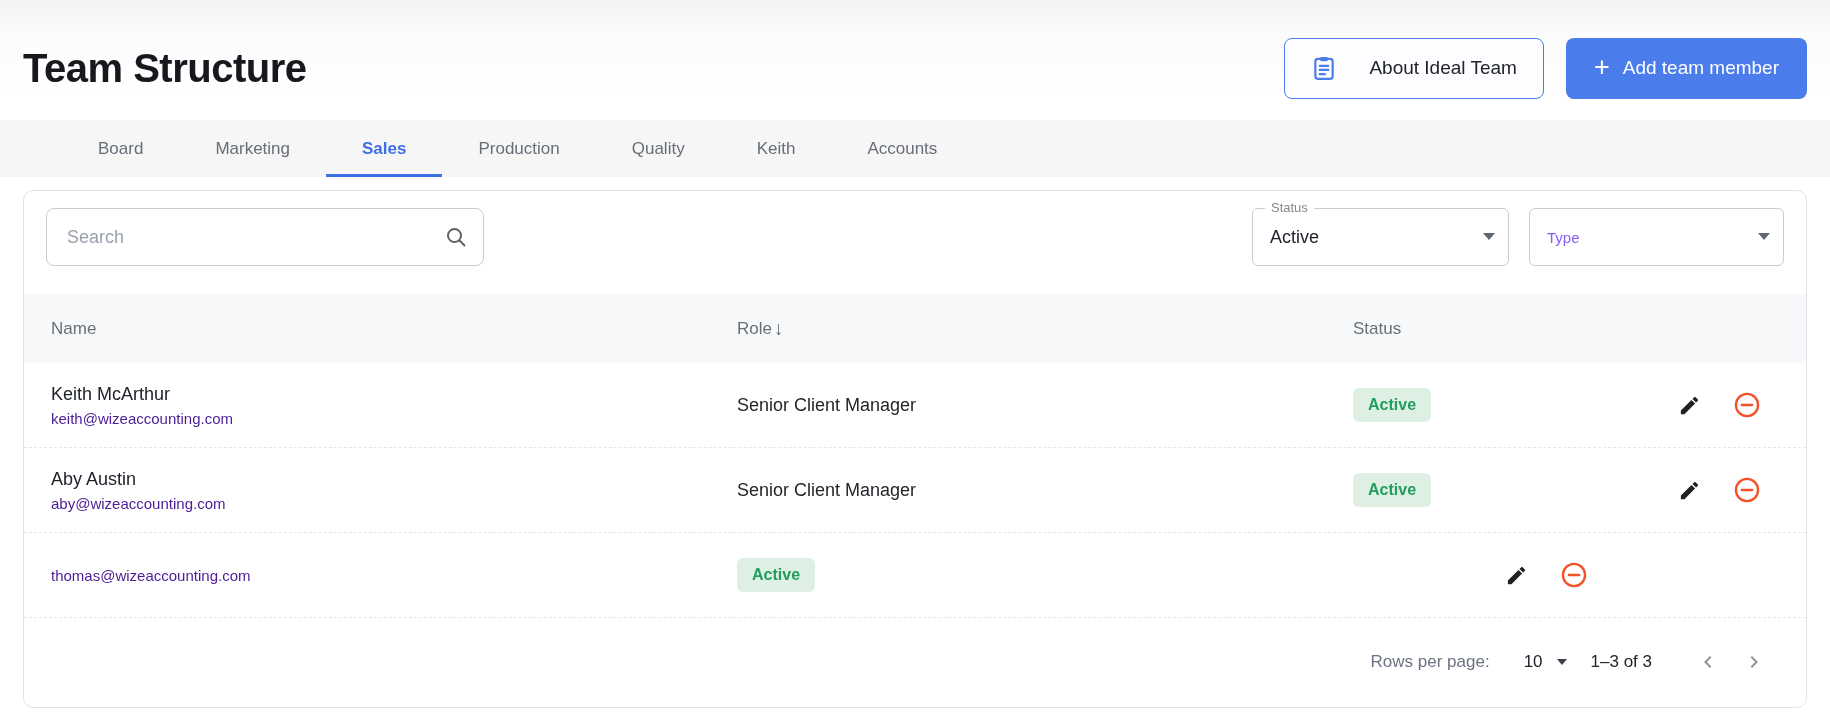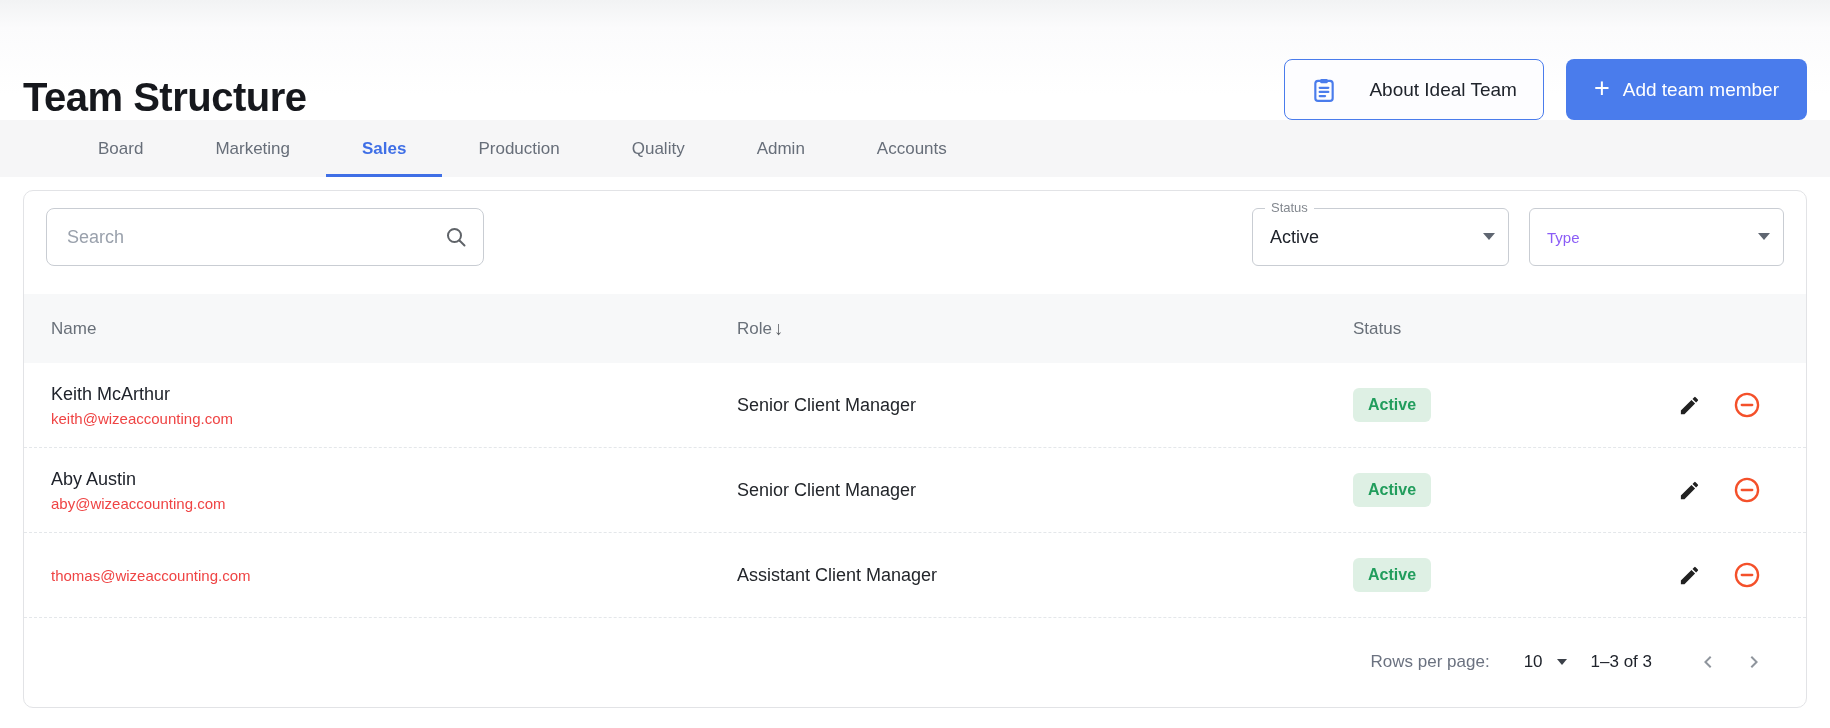--- a/index.html
+++ b/index.html
@@ -1,20 +1,20 @@
 <!DOCTYPE html>
 <html><head>
 <meta charset="utf-8">
 <style>
   * { margin:0; padding:0; box-sizing:border-box; }
   html,body { width:1830px; height:728px; overflow:hidden; background:#fff;
     font-family:"Liberation Sans", sans-serif; }
 
   
-  .page-header { height:120px; display:flex; align-items:flex-end;
+  .page-header { height:120px; display:flex; align-items:center;
     padding:16px 23px 0 23px;
     background:linear-gradient(#f2f3f4 0px, #fbfbfc 28px, #ffffff 95px); }
   .page-title { font-size:40px; font-weight:700; color:#16181d; letter-spacing:-0.5px; }
   .header-actions { margin-left:auto; display:flex; align-items:center; gap:22px; }
   .btn { display:flex; align-items:center; justify-content:center; gap:13px;
     height:61px; border-radius:8px; font-size:19px; cursor:pointer; }
   .btn-outline { border:1.5px solid #4a7cec; background:#fdfdff; color:#20242c;
     padding:0 26px; font-weight:500;gap:32px; }
   .btn-primary { border:none; background:#4a7cec; color:#ffffff;
     padding:0 28px; font-weight:500; }
@@ -57,21 +57,21 @@
 
   
   .tbl-grid { display:grid; grid-template-columns:686px 616px 280px 1fr;
     padding-left:27px; align-items:center; }
   .tbl-head { margin-top:28px; height:69px; background:#f7f8f9; }
   .tbl-head .col { font-size:17px; color:#697079; }
   .col-role { display:flex; align-items:center; gap:2px; }
   .sort-arrow { font-size:19px; color:#5f6368; }
   .tbl-row { height:85px; border-bottom:1px dashed #e4e7ea; }
   .cell-name .name { font-size:18px; font-weight:500; color:#20242c; margin-bottom:5px; }
-  .cell-name .email { font-size:15px; color:#ef4444; }
+  .cell-name .email { font-size:15px; color:#4c1d95; }
   .cell-role { font-size:18px; color:#23262b; }
   .chip { display:inline-block; background:#def0e4; color:#219d5c; font-weight:700;
     font-size:16px; padding:8px 15px; border-radius:6px; }
   .cell-actions { display:flex; justify-content:flex-end; align-items:center;
     gap:32px; padding-right:45px; }
   .icon-btn { background:none; border:none; cursor:pointer; display:flex;
     align-items:center; justify-content:center; padding:0; }
 
   
   .pagination { height:88px; display:flex; align-items:center; justify-content:flex-end;
@@ -107,21 +107,21 @@
     </button>
   </div>
 </div>
 
 <div class="tab-bar">
   <div class="tab">Board</div>
   <div class="tab">Marketing</div>
   <div class="tab active">Sales</div>
   <div class="tab">Production</div>
   <div class="tab">Quality</div>
-  <div class="tab">Admin</div>
+  <div class="tab">Keith</div>
   <div class="tab">Accounts</div>
 </div>
 
 <div class="card">
 
   <div class="filter-row">
     <div class="search-box">
       <input class="search-input" type="text" placeholder="Search" style="">
       <span class="search-icon">
         <svg width="24" height="24" viewBox="0 0 24 24" fill="none">
@@ -206,21 +206,20 @@
           </svg>
         </span>
       </button>
     </div>
   </div>
 
   <div class="tbl-grid tbl-row">
     <div class="cell-name">
       <div class="email">thomas@wizeaccounting.com</div>
     </div>
-    <div class="cell-role">Assistant Client Manager</div>
     <div>
       <span class="chip">Active</span>
     </div>
     <div class="cell-actions">
       <button class="icon-btn">
         <span style="display:flex;">
           <svg width="23" height="23" viewBox="0 0 24 24">
               <path fill="#212121" d="M3 17.25V21h3.75L17.81 9.94l-3.75-3.75L3 17.25zM20.71 7.04c.39-.39.39-1.02 0-1.41l-2.34-2.34a.9959.9959 0 0 0-1.41 0l-1.83 1.83 3.75 3.75 1.83-1.83z"></path>
             </svg>
         </span>

